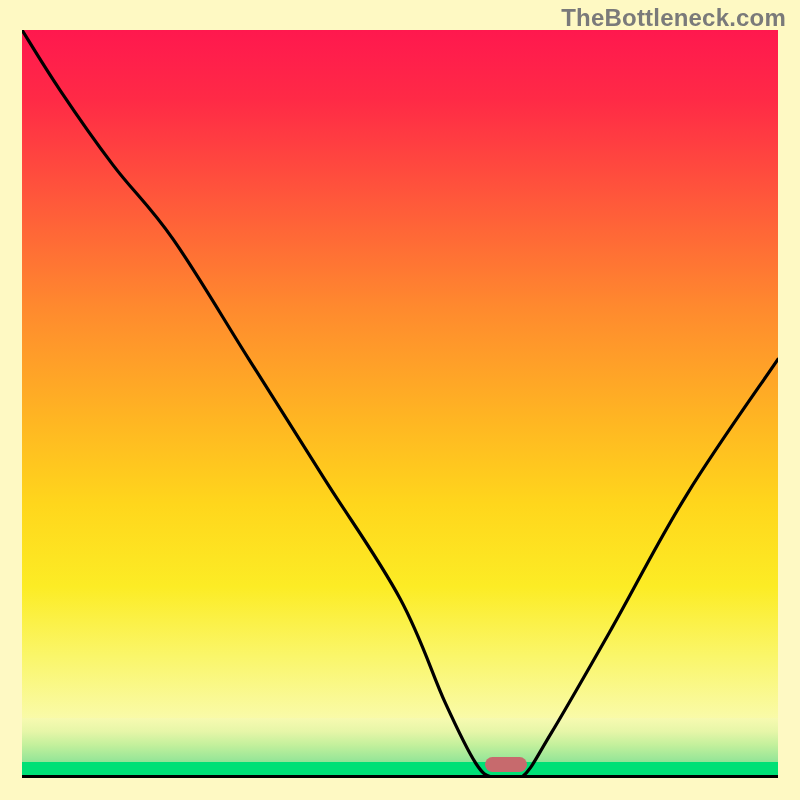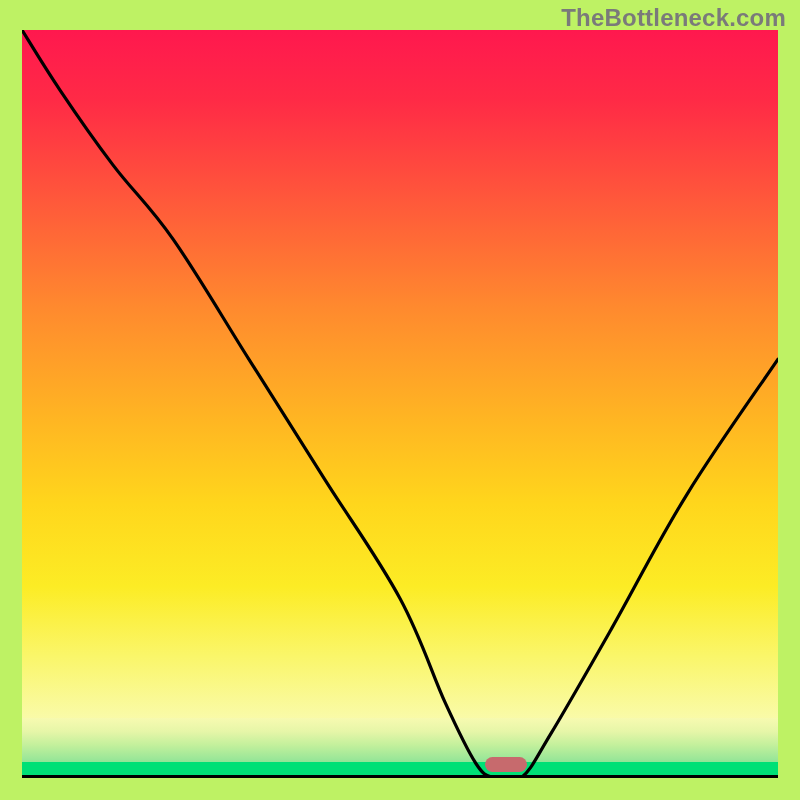--- a/index.html
+++ b/index.html
@@ -7,21 +7,21 @@
     padding: 0;
     width: 800px;
     height: 800px;
     background: #000;
     overflow: hidden;
   }
   .canvas {
     position: relative;
     width: 800px;
     height: 800px;
-    background: #bef264;
+    background: #fef9c3;
   }
   .watermark {
     position: absolute;
     top: 4px;
     right: 14px;
     font-family: Arial, Helvetica, sans-serif;
     font-size: 24px;
     font-weight: 600;
     color: #7a7a7a;
     letter-spacing: 0.2px;

